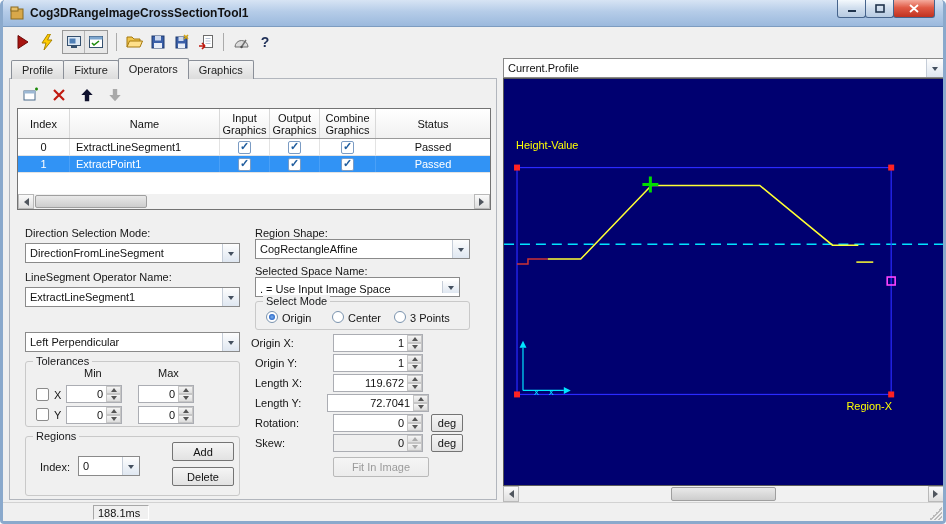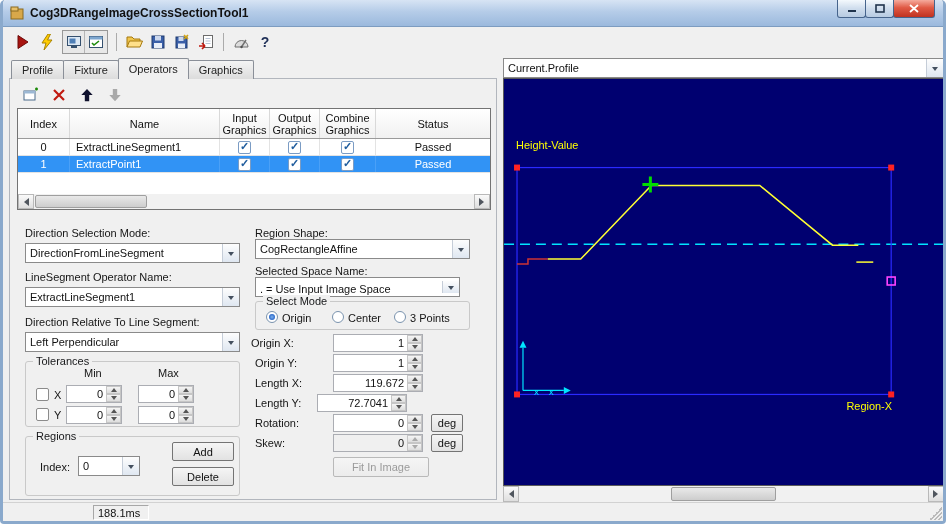--- a/index.html
+++ b/index.html
@@ -315,21 +315,20 @@
     <div class="ctext">DirectionFromLineSegment</div>
     <div class="cbtn"></div>
   </div>
 
   <div class="lbl" style="left:22px;top:271px;">LineSegment Operator Name:</div>
   <div class="combo" style="left:22px;top:287px;width:215px;">
     <div class="ctext">ExtractLineSegment1</div>
     <div class="cbtn"></div>
   </div>
 
-  <div class="lbl" style="left:22px;top:316px;">Direction Relative To Line Segment:</div>
   <div class="combo" style="left:22px;top:332px;width:215px;">
     <div class="ctext">Left Perpendicular</div>
     <div class="cbtn"></div>
   </div>
 
   <div class="groupbox" style="left:22px;top:361px;width:215px;height:66px;">
     <span class="gtitle">Tolerances</span>
     <div class="lbl" style="left:58px;top:5px;">Min</div>
     <div class="lbl" style="left:132px;top:5px;">Max</div>
     <span class="cb" style="left:10px;top:26px;"></span>
@@ -420,21 +419,21 @@
   <div class="lbl" style="left:252px;top:377px;">Length X:</div>
   <div class="spinner" style="left:330px;top:374px;width:90px;">
     <div class="sval">119.672</div>
     <div class="sarrows">
         <div class="up"></div>
         <div class="down"></div>
       </div>
   </div>
 
   <div class="lbl" style="left:252px;top:397px;">Length Y:</div>
-  <div class="spinner" style="left:314px;top:394px;width:90px;">
+  <div class="spinner" style="left:324px;top:394px;width:102px;">
     <div class="sval">72.7041</div>
     <div class="sarrows">
         <div class="up"></div>
         <div class="down"></div>
       </div>
   </div>
 
   <div class="lbl" style="left:252px;top:417px;">Rotation:</div>
   <div class="spinner" style="left:330px;top:414px;width:90px;">
     <div class="sval">0</div>

